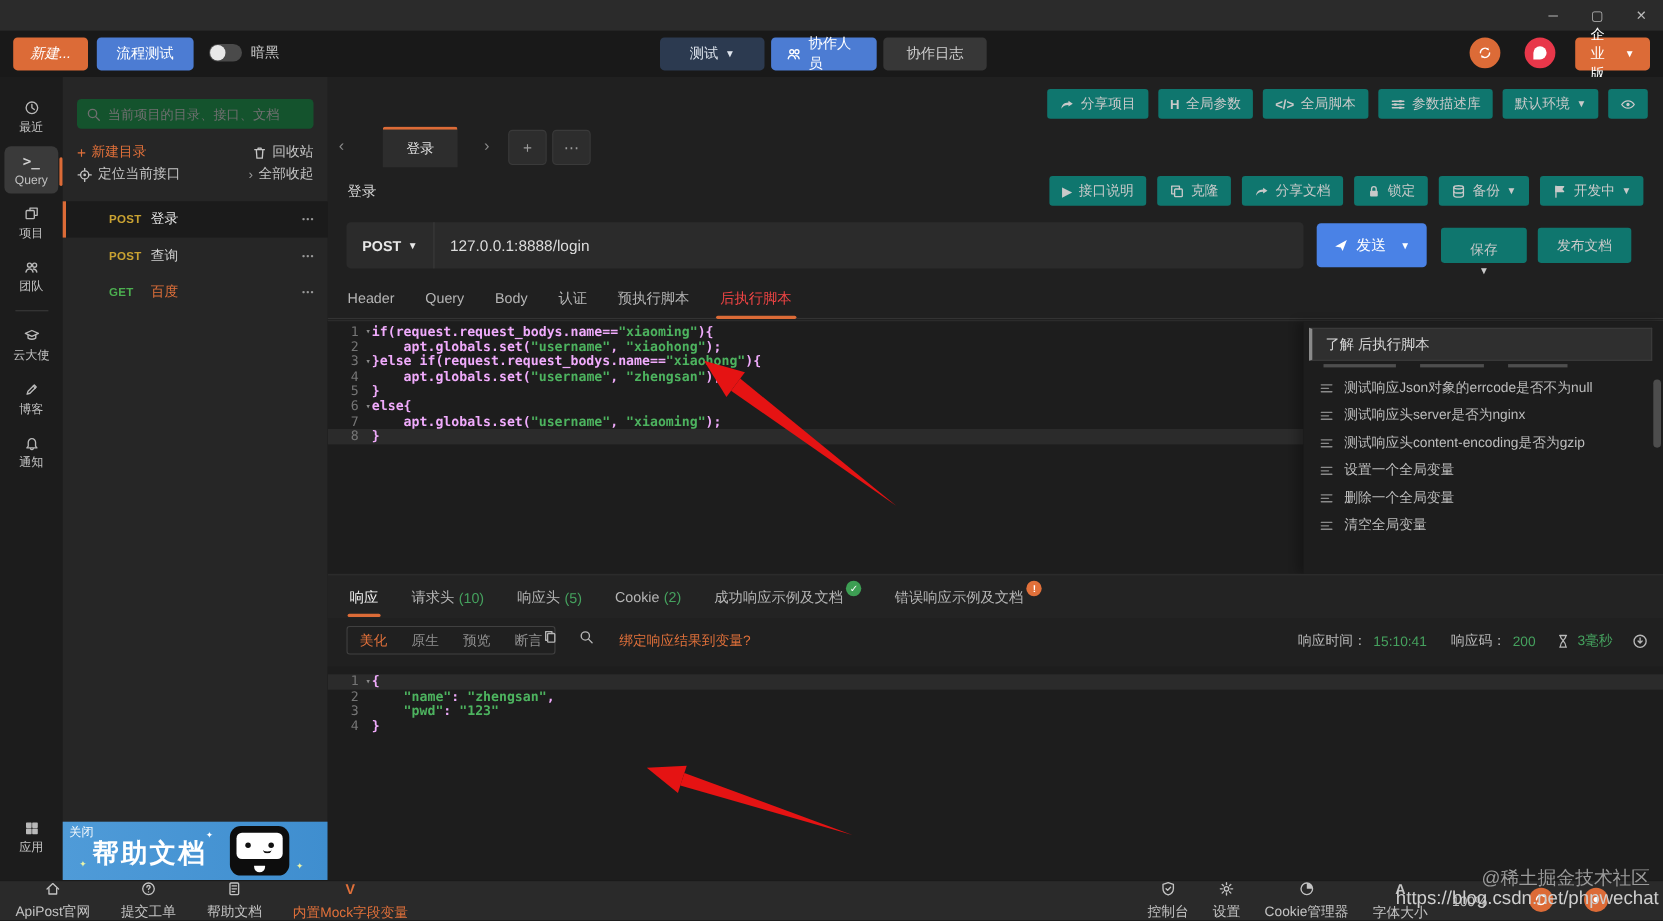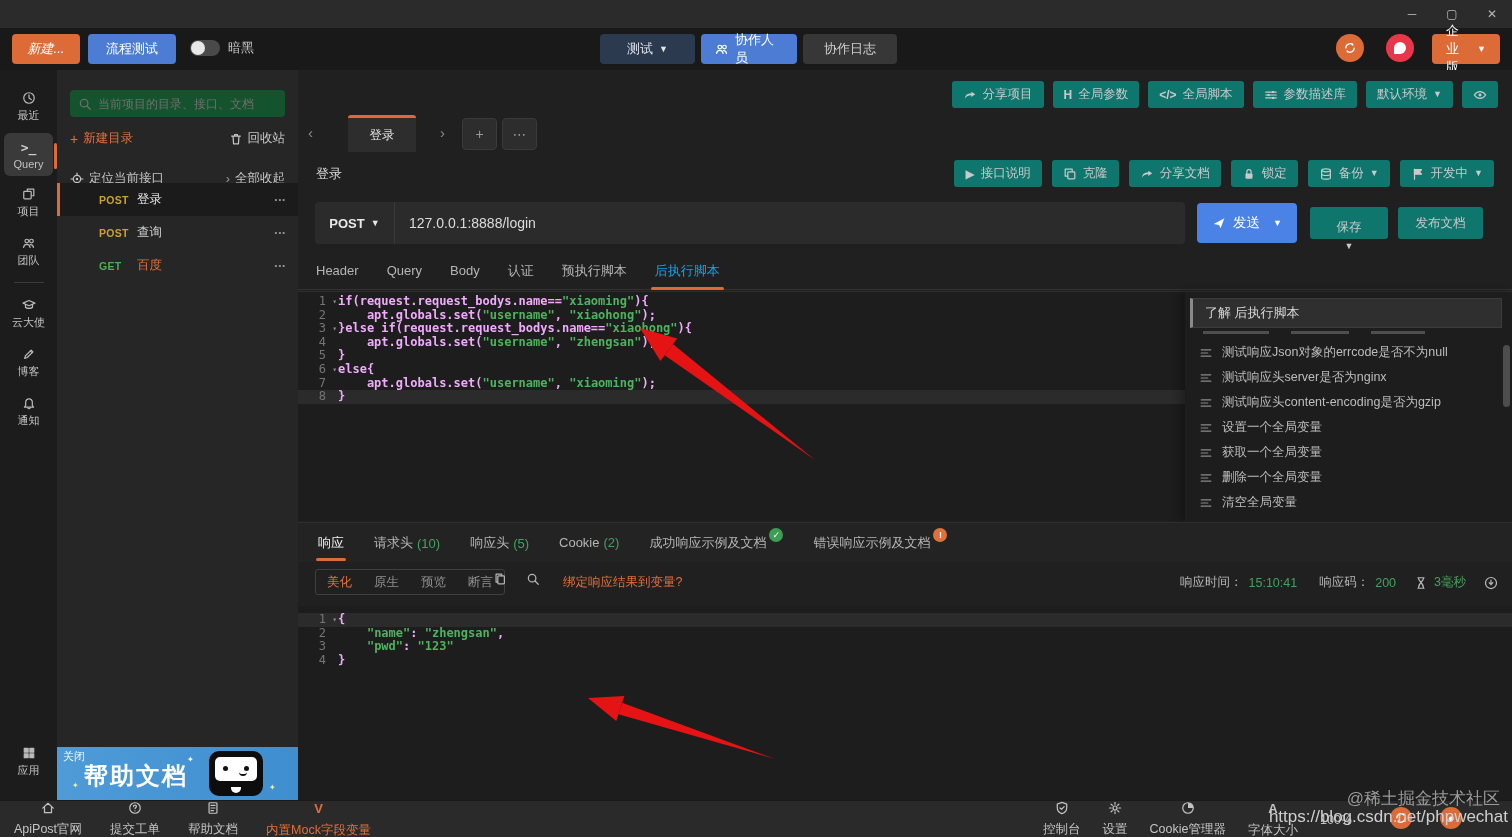--- a/index.html
+++ b/index.html
@@ -78,21 +78,21 @@
   .urlrow { position:absolute; left:0; top:128px; width:1214px; height:50px; }
   .urlbox { position:absolute; left:17px; top:4px; width:870px; height:42px; background:#2b2b2b; border-radius:4px; display:flex; align-items:center; }
   .method { width:80px; display:flex; align-items:center; justify-content:center; gap:6px; color:#e8e8e8; font-size:13px; font-weight:bold; border-right:1px solid #3a3a3a; height:42px; cursor:pointer; }
   .urlinput { flex:1; background:transparent; border:none; outline:none; color:#dcdcdc; font-size:14px; padding:0 14px; }
   .sendbtn { position:absolute; left:899px; top:5px; width:100px; height:40px; background:#4a82e6; border-radius:4px; color:#fff; display:flex; align-items:center; justify-content:center; gap:7px; font-size:13.5px; cursor:pointer; }
   .savebtn { position:absolute; left:1012px; top:9px; width:78px; height:32px; }
   .pubbtn { position:absolute; left:1100px; top:9px; width:85px; height:32px; justify-content:center; }
   .reqtabs { position:absolute; left:0; top:182px; width:1214px; height:38px; border-bottom:1px solid #333; }
   .reqtab { position:relative; display:inline-flex; align-items:center; height:37px; margin-left:28px; color:#b5b5b5; font-size:13px; cursor:pointer; }
   .reqtab:first-child { margin-left:18px; }
-  .reqtab.active { color:#0ea5e9; }
+  .reqtab.active { color:#ef4444; }
   .reqtab.active::after { content:""; position:absolute; left:-4px; right:-4px; bottom:0; height:3px; background:#dc6b37; border-radius:2px; }
 
   
   .codearea { position:absolute; left:0; top:221px; width:1214px; height:230px; background:#1d1d1d; border-top:1px solid #2e2e2e; }
   .codeline { position:relative; display:flex; height:13.6px; line-height:13.6px; font-family:"DejaVu Sans Mono",monospace; font-size:12px; font-weight:600; white-space:pre; }
   .codeline.active { background:#2b2b2b; }
   .gut { width:40px; flex:0 0 40px; text-align:right; padding-right:12px; color:#757575; font-weight:400; position:relative; }
   .gut .fold { position:absolute; right:1px; top:0; font-size:8px; color:#8a8a8a; }
   .tok-p { color:#f0abfc; }
   .tok-s { color:#4db35f; }
@@ -293,21 +293,21 @@
         </span>
       <span class="tp-link">
           <span class="ic" id="trashIcon">
             <svg width="14" height="14" viewBox="0 0 16 16" fill="none" stroke="currentColor" stroke-width="1.4" stroke-linecap="round" stroke-linejoin="round">
               <path d="M3 4.6h10M6.4 4.6V3h3.2v1.6M4.6 4.6l.6 8.9h5.6l.6-8.9"></path>
             </svg>
           </span>
           <span>回收站</span>
         </span>
     </div>
-    <div class="tp-row" style="top:100px;">
+    <div class="tp-row" style="top:80px;">
       <span class="tp-link">
           <span class="ic" id="locateIcon">
             <svg width="14" height="14" viewBox="0 0 16 16" fill="none" stroke="currentColor" stroke-width="1.4" stroke-linecap="round" stroke-linejoin="round">
               <circle cx="8" cy="8" r="4.2"></circle>
               <circle cx="8" cy="8" r="1.4" fill="currentColor" stroke="none"></circle>
               <path d="M8 1.2v2.4M8 12.4v2.4M1.2 8h2.4M12.4 8h2.4"></path>
             </svg>
           </span>
           <span>定位当前接口</span>
         </span>
@@ -530,28 +530,20 @@
                 </svg>
               </span>
               <span>设置一个全局变量</span>
             </div>
             <div class="sp-item">
               <span class="ic ">
                 <svg width="14" height="14" viewBox="0 0 16 16" fill="none" stroke="currentColor" stroke-width="1.4" stroke-linecap="round" stroke-linejoin="round">
                   <path d="M2.5 4.4h11M2.5 8h7.5M2.5 11.6h11"></path>
                 </svg>
               </span>
-              <span>获取一个全局变量</span>
-            </div>
-            <div class="sp-item">
-              <span class="ic ">
-                <svg width="14" height="14" viewBox="0 0 16 16" fill="none" stroke="currentColor" stroke-width="1.4" stroke-linecap="round" stroke-linejoin="round">
-                  <path d="M2.5 4.4h11M2.5 8h7.5M2.5 11.6h11"></path>
-                </svg>
-              </span>
               <span>删除一个全局变量</span>
             </div>
             <div class="sp-item">
               <span class="ic ">
                 <svg width="14" height="14" viewBox="0 0 16 16" fill="none" stroke="currentColor" stroke-width="1.4" stroke-linecap="round" stroke-linejoin="round">
                   <path d="M2.5 4.4h11M2.5 8h7.5M2.5 11.6h11"></path>
                 </svg>
               </span>
               <span>清空全局变量</span>
             </div>

